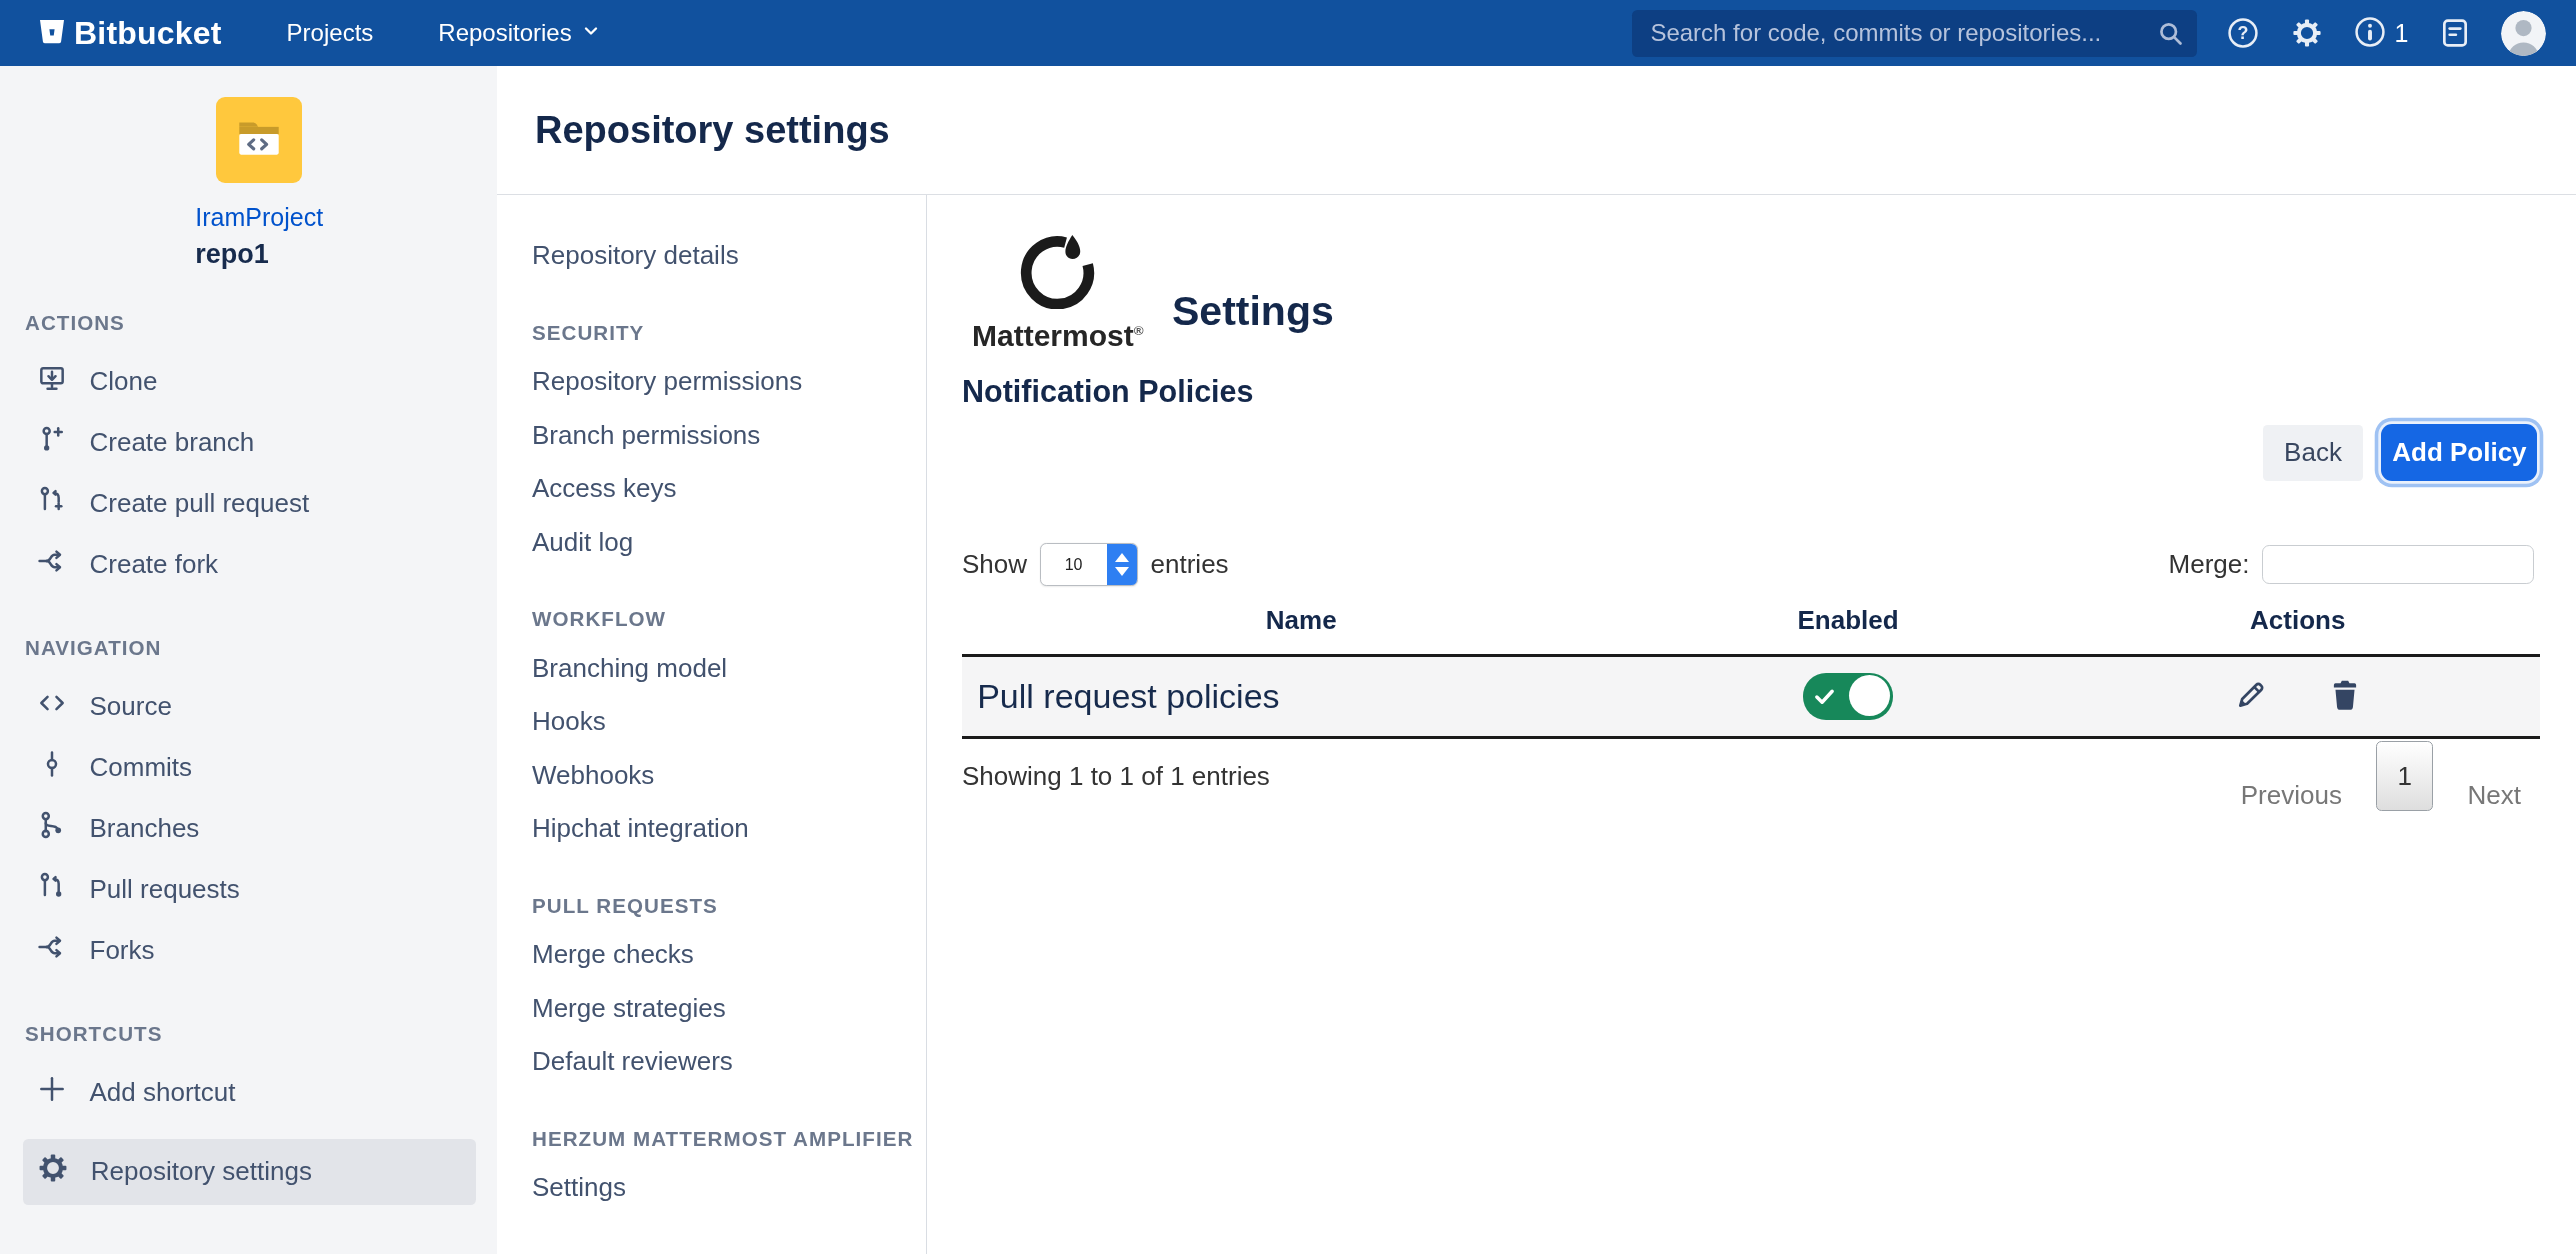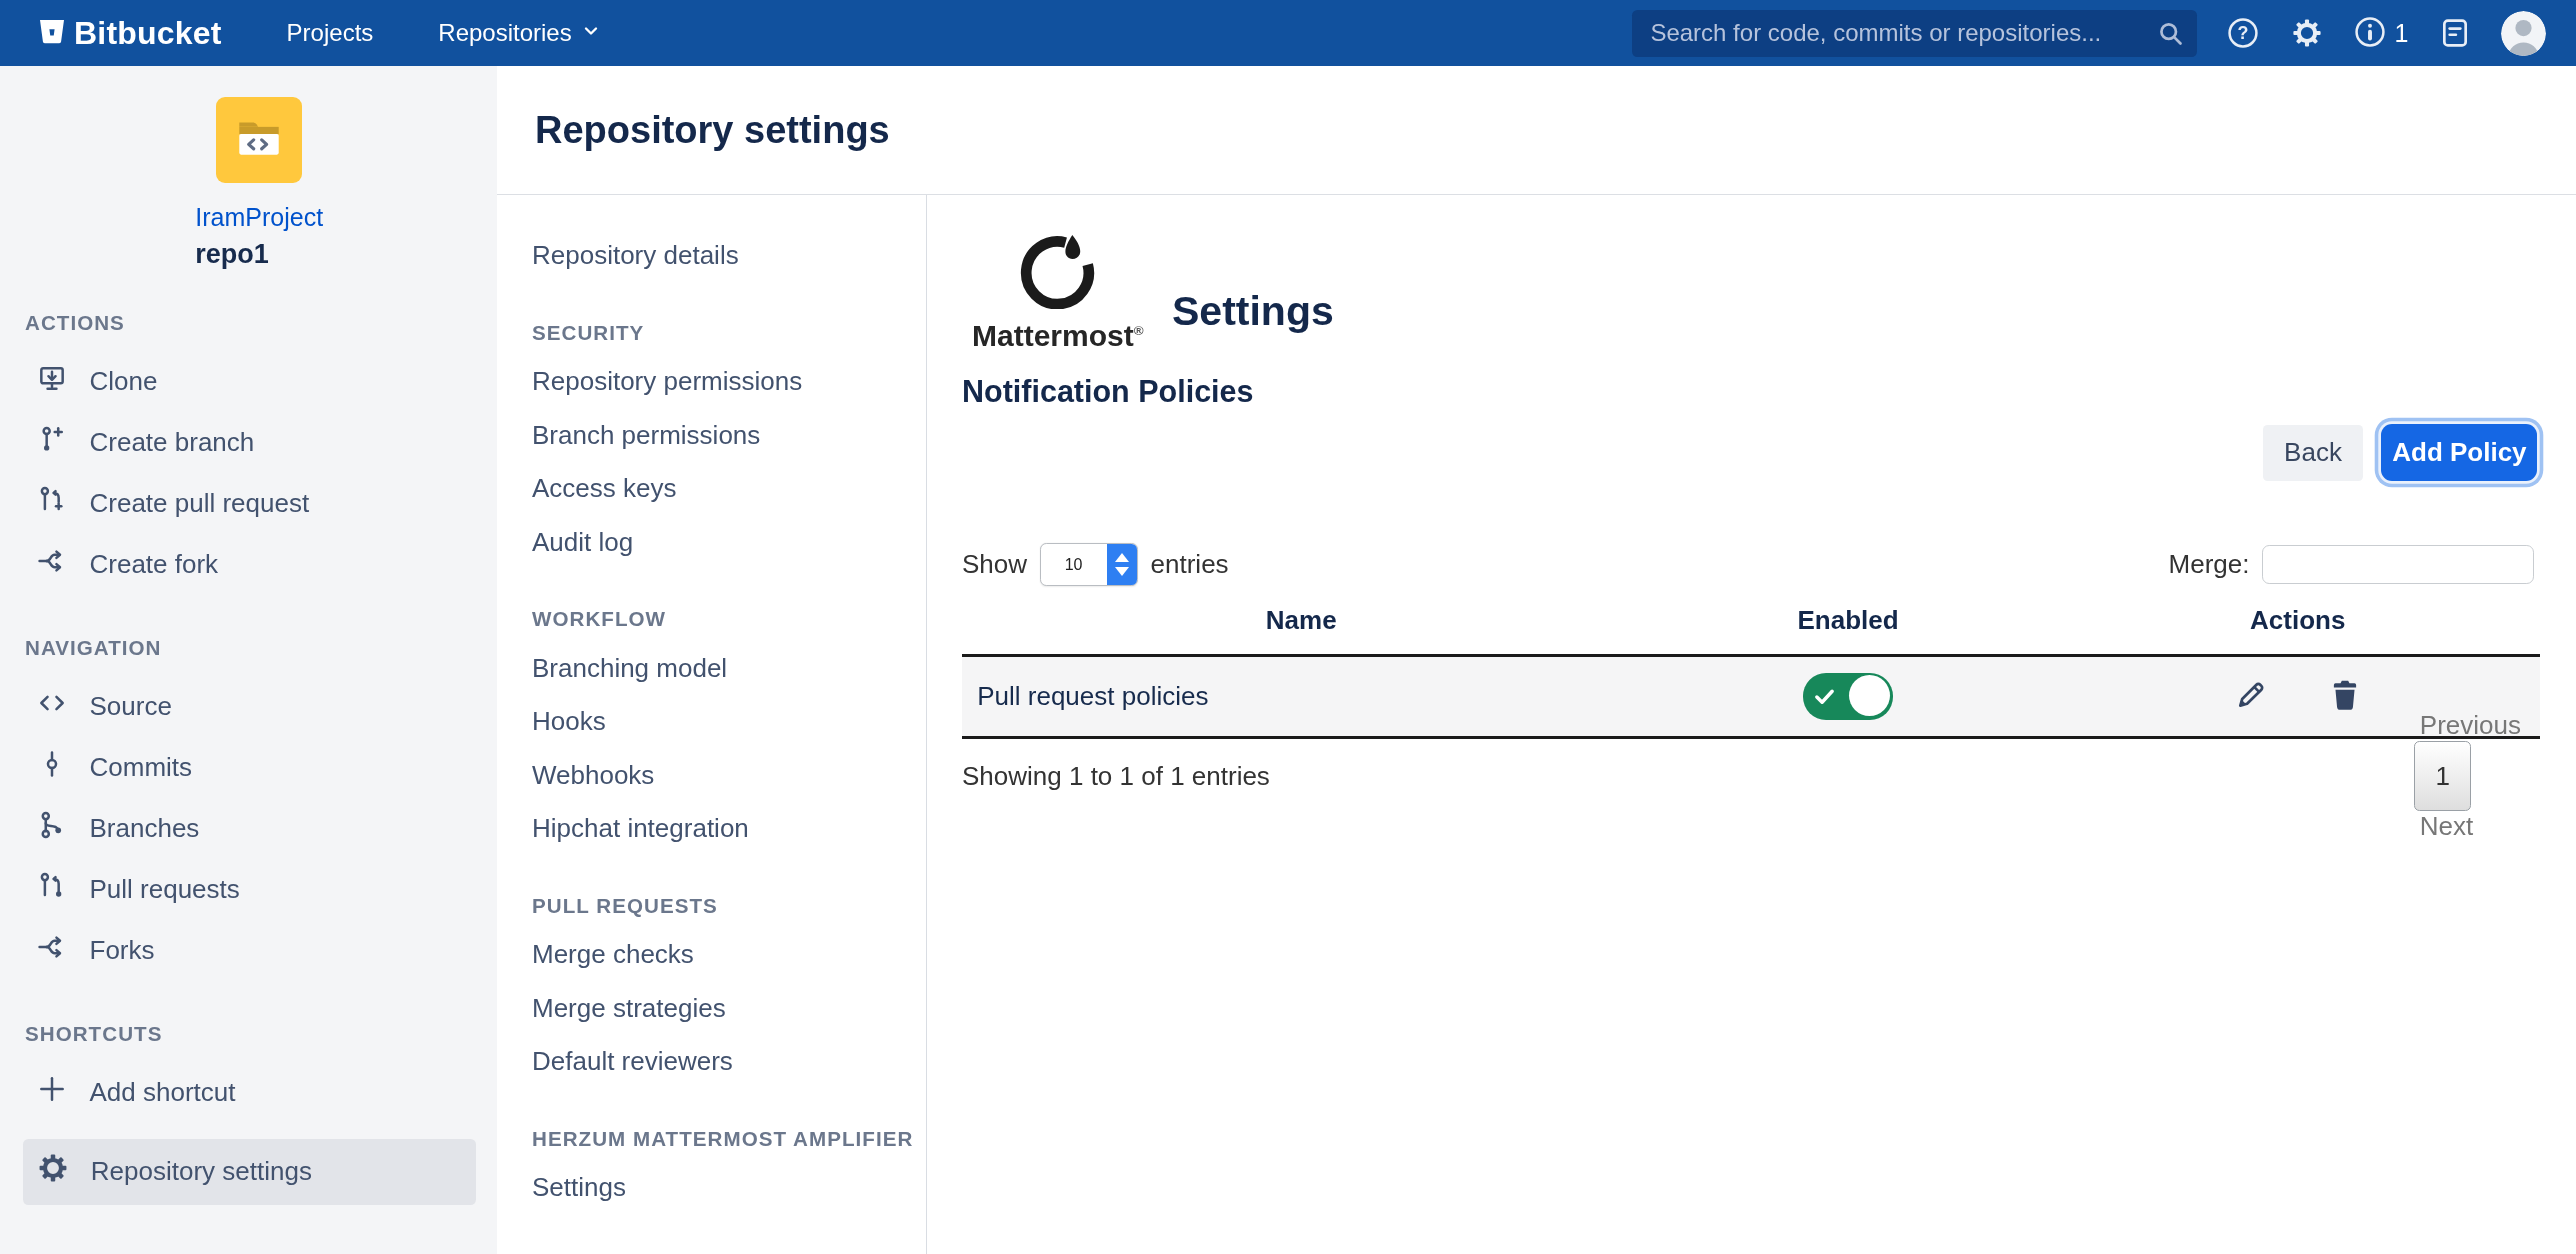--- a/index.html
+++ b/index.html
@@ -64,30 +64,30 @@
   .tri-up { width:0; height:0; border-left:7.2px solid transparent; border-right:7.2px solid transparent; border-bottom:9px solid #fff; }
   .tri-down { width:0; height:0; border-left:7.2px solid transparent; border-right:7.2px solid transparent; border-top:9px solid #fff; }
   .spacer { flex:1; }
   .search-label { margin-right:12.5px; }
   .table-search { width:272px; height:39px; border:1.8px solid #C9CDD1; border-radius:7.2px; outline:none; font-size:23px; padding:0 10.8px; font-family:inherit; }
 
   table.policies { position:absolute; top:397px; left:35px; width:1578px; border-collapse:collapse; }
   table.policies th { font-size:26px; font-weight:bold; color:#14284B; text-align:center; padding:12.5px 0 18px 0; border-bottom:3.6px solid #1A1A1A; }
   table.policies tbody tr { background:#F5F5F6; border-bottom:3.6px solid #1A1A1A; }
   table.policies td { height:82px; vertical-align:middle; }
-  td.cell-name { text-align:left; padding-left:15.2px; color:#172B4D; font-size:26px; }
+  td.cell-name { text-align:left; padding-left:15.2px; color:#172B4D; font-size:34px; }
   td.cell-center { text-align:center; }
   .toggle { display:inline-block; position:relative; width:90px; height:47px; background:#17885A; border-radius:23px; cursor:pointer; vertical-align:middle; }
   .toggle .knob { position:absolute; top:2.7px; right:2.7px; width:41px; height:41px; background:#fff; border-radius:50%; }
   .toggle svg { position:absolute; left:10px; top:12.5px; }
   .row-actions { display:inline-flex; align-items:center; gap:59px; }
   .row-actions .act { cursor:pointer; display:inline-flex; }
 
   .footer-row { position:absolute; top:545px; left:35px; right:35px; height:72px; display:flex; align-items:center; font-size:26px; color:#333; }
-  .pager { margin-left:auto; display:flex; align-items:flex-start;flex-direction:column; }
+  .pager { margin-left:auto; display:flex; align-items:flex-end; }
   .page-link { color:#777; padding:0 20px; cursor:pointer; }
   .page-num { width:57px; height:70px; border:1.8px solid #9AA0A6; border-radius:5.4px; background:linear-gradient(#FFFFFF,#DEDEDE); color:#333;
               display:flex; align-items:center; justify-content:center; margin:0 14.3px; cursor:pointer; }
 </style>
 </head>
 <body>
 
 <nav class="topbar">
   <div class="brand">
     <span>

